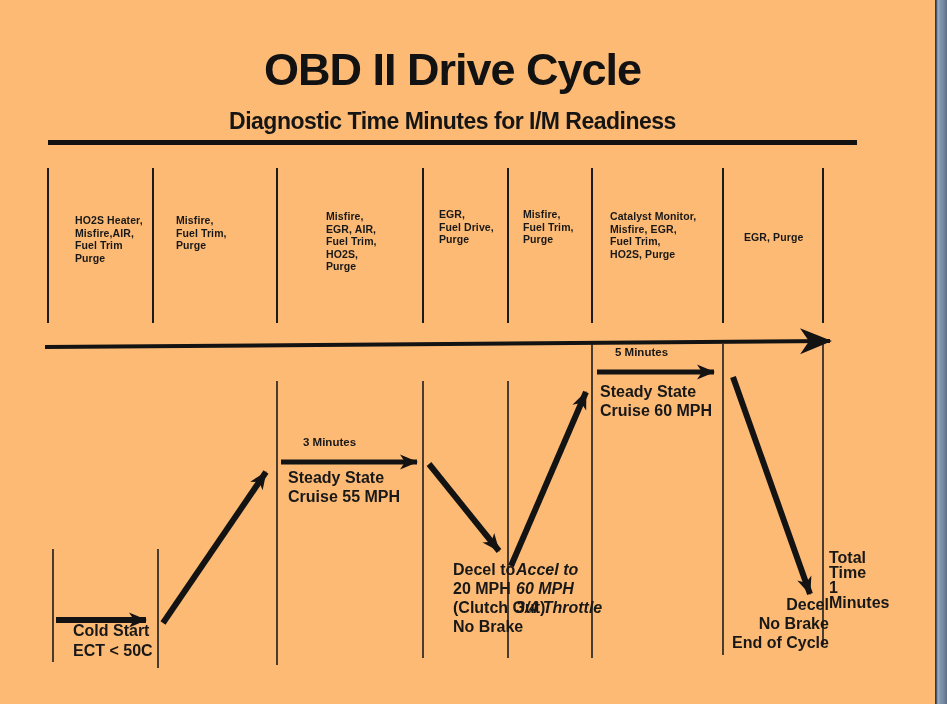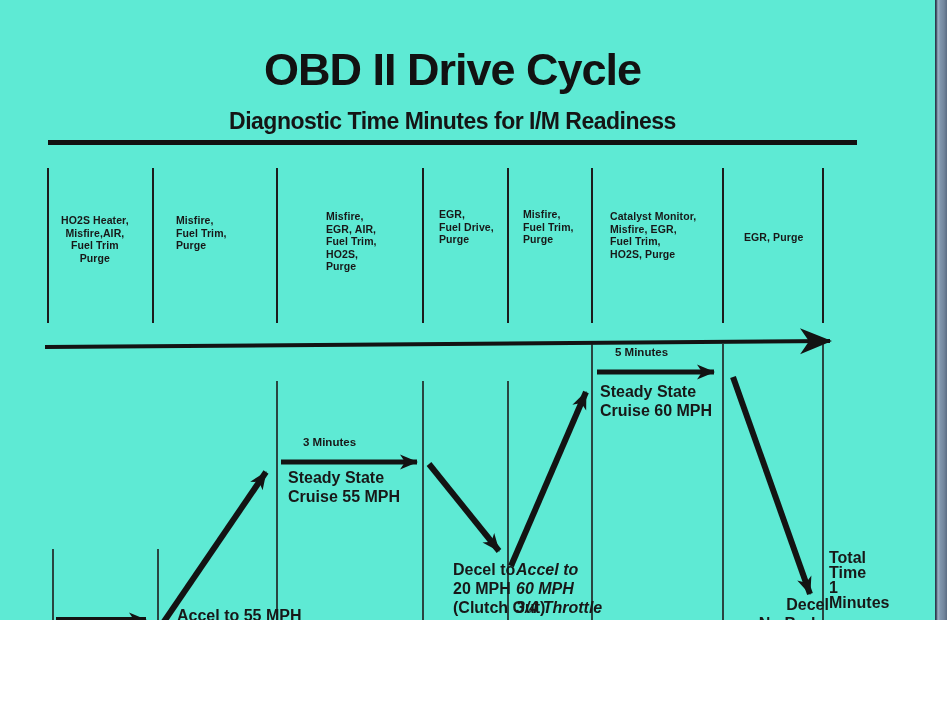--- a/index.html
+++ b/index.html
@@ -1,19 +1,19 @@
 <!DOCTYPE html>
 <html><head>
 <meta charset="utf-8">
 <style>
   html,body{margin:0;padding:0;background:#ffffff;}
   #stage{
     position:relative;
-    width:947px;height:620px;
-    background:#5eead4;
+    width:947px;height:704px;
+    background:#fdba74;
     overflow:hidden;
     font-family:"Liberation Sans","DejaVu Sans",sans-serif;
     color:#161616;
   }
   .title{
     position:absolute;left:20px;top:44px;width:865px;
     font-size:45px;font-weight:bold;letter-spacing:-1px;
     color:#121212;text-align:center;
   }
   .subtitle{
@@ -91,21 +91,21 @@
       <line x1="56" y1="620" x2="146" y2="620" stroke-width="6" marker-end="url(#ah)"></line>
       <line x1="163" y1="623" x2="266" y2="472" stroke-width="6" marker-end="url(#ah)"></line>
       <line x1="281" y1="462" x2="417" y2="462" stroke-width="5" marker-end="url(#ah)"></line>
       <line x1="429" y1="464" x2="499" y2="551" stroke-width="6" marker-end="url(#ah)"></line>
       <line x1="511" y1="566" x2="586" y2="392" stroke-width="6" marker-end="url(#ah)"></line>
       <line x1="597" y1="372" x2="714" y2="372" stroke-width="5" marker-end="url(#ah)"></line>
       <line x1="733" y1="377" x2="810" y2="594" stroke-width="6" marker-end="url(#ah)"></line>
     </g>
   </svg>
 
-  <div class="lbl mon" style="left:61px;  top:214px;text-align:center;">HO2S Heater,
+  <div class="lbl mon" style="left:75px;  top:214px;">HO2S Heater,
 Misfire,AIR,
 Fuel Trim
 Purge</div>
   <div class="lbl mon" style="left:176px; top:214px;">Misfire,
 Fuel Trim,
 Purge</div>
   <div class="lbl mon" style="left:326px; top:210px;">Misfire,
 EGR, AIR,
 Fuel Trim,
 HO2S,
@@ -117,23 +117,20 @@
 Fuel Trim,
 Purge</div>
   <div class="lbl mon" style="left:610px; top:210px;">Catalyst Monitor,
 Misfire, EGR,
 Fuel Trim,
 HO2S, Purge</div>
   <div class="lbl mon" style="left:744px; top:231px;">EGR, Purge</div>
 
   <div class="lbl step cold-lh" style="left:73px;  top:621px;">Cold Start
 ECT &lt; 50C</div>
-  <div class="lbl step accel-lh" style="left:177px; top:605px;">Accel to 55 MPH
-1/2 Throttle
-A/C OFF</div>
   <div class="lbl tick" style="left:303px; top:436px;">3 Minutes</div>
   <div class="lbl step" style="left:288px; top:468px;">Steady State
 Cruise 55 MPH</div>
   <div class="lbl step" style="left:453px; top:560px;">Decel to
 20 MPH
 (Clutch Out)
 No Brake</div>
   <div class="lbl step" style="left:516px; top:560px;font-style:italic;">Accel to
 60 MPH
 3/4 Throttle</div>

